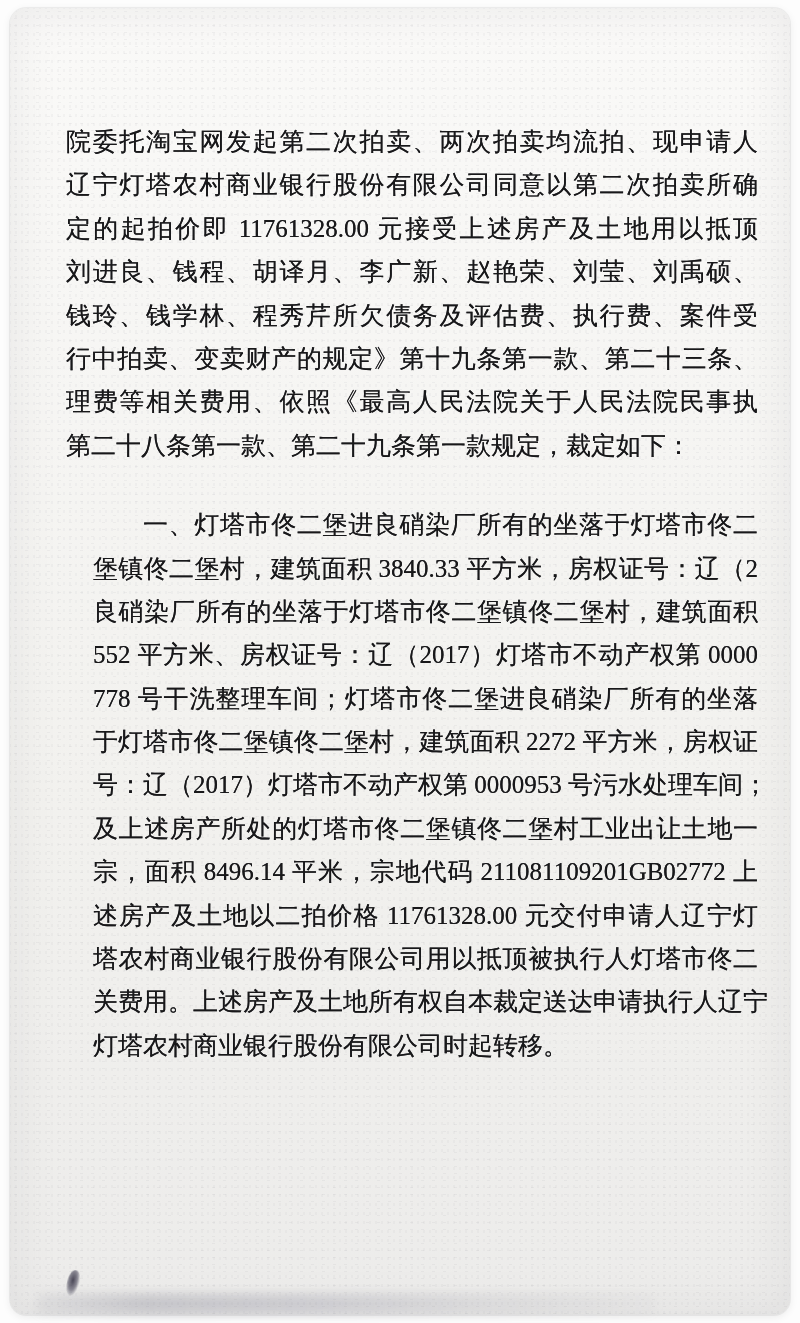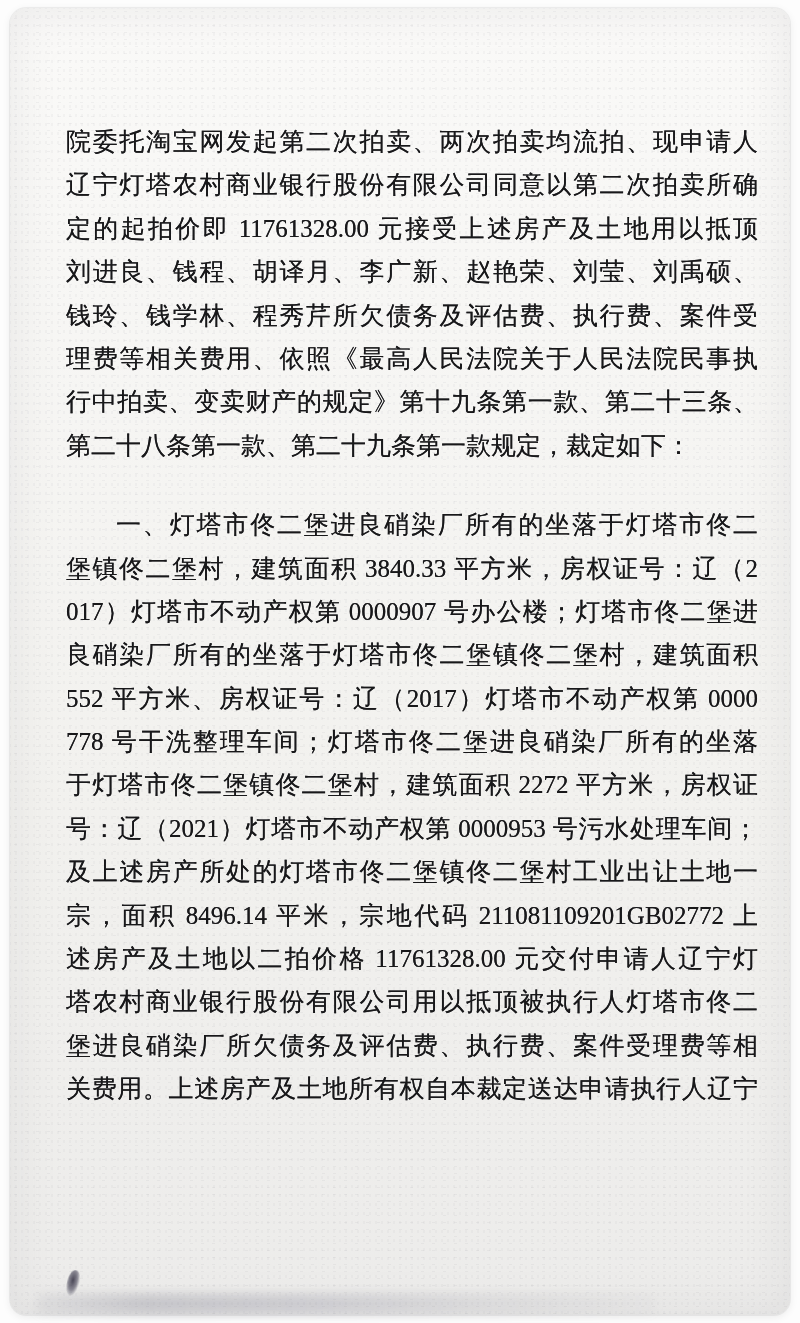--- a/index.html
+++ b/index.html
@@ -34,21 +34,21 @@
   .text-column {
     position: absolute;
     left: 56px; top: 112px;
     width: 692px;
     color: #1d1d1f;
     font-size: 25px;
     filter: blur(0.25px) contrast(1.05);
     text-shadow: 0 0 0.6px rgba(30,30,35,0.85);
   }
   .para { display: block; }
-  .para-2 { margin-top: 36px; }
+  .para-2 { margin-top: 36px; margin-left: 27px; }
   .line {
     height: 43.4px;
     line-height: 43.4px;
     white-space: nowrap;
     text-align: justify;
     text-align-last: justify;
     overflow: visible;
   }
   .line.last {
     text-align: left;
@@ -85,40 +85,39 @@
   <div class="paper">
 
     <div class="text-column">
 
       <div class="para para-1">
         <div class="line">院委托淘宝网发起第二次拍卖、两次拍卖均流拍、现申请人</div>
         <div class="line">辽宁灯塔农村商业银行股份有限公司同意以第二次拍卖所确</div>
         <div class="line">定的起拍价即 11761328.00 元接受上述房产及土地用以抵顶</div>
         <div class="line">刘进良、钱程、胡译月、李广新、赵艳荣、刘莹、刘禹硕、</div>
         <div class="line">钱玲、钱学林、程秀芹所欠债务及评估费、执行费、案件受</div>
+        <div class="line">行中拍卖、变卖财产的规定》第十九条第一款、第二十三条、</div>
         <div class="line">理费等相关费用、依照《最高人民法院关于人民法院民事执</div>
-        <div class="line">行中拍卖、变卖财产的规定》第十九条第一款、第二十三条、</div>
         <div class="line last">第二十八条第一款、第二十九条第一款规定，裁定如下：</div>
       </div>
 
       <div class="para para-2">
         <div class="line indent">一、灯塔市佟二堡进良硝染厂所有的坐落于灯塔市佟二</div>
         <div class="line">堡镇佟二堡村，建筑面积 3840.33 平方米，房权证号：辽（2</div>
-        <div class="line">017）灯塔市不动产权第 0000907 号办公楼；灯塔市佟二堡进</div>
         <div class="line">良硝染厂所有的坐落于灯塔市佟二堡镇佟二堡村，建筑面积</div>
         <div class="line">552 平方米、房权证号：辽（2017）灯塔市不动产权第 0000</div>
         <div class="line">778 号干洗整理车间；灯塔市佟二堡进良硝染厂所有的坐落</div>
         <div class="line">于灯塔市佟二堡镇佟二堡村，建筑面积 2272 平方米，房权证</div>
-        <div class="line">号：辽（2021）灯塔市不动产权第 0000953 号污水处理车间；</div>
+        <div class="line">号：辽（2017）灯塔市不动产权第 0000953 号污水处理车间；</div>
         <div class="line">及上述房产所处的灯塔市佟二堡镇佟二堡村工业出让土地一</div>
         <div class="line">宗，面积 8496.14 平米，宗地代码 211081109201GB02772 上</div>
         <div class="line">述房产及土地以二拍价格 11761328.00 元交付申请人辽宁灯</div>
         <div class="line">塔农村商业银行股份有限公司用以抵顶被执行人灯塔市佟二</div>
-        <div class="line">堡进良硝染厂所欠债务及评估费、执行费、案件受理费等相</div>
         <div class="line">关费用。上述房产及土地所有权自本裁定送达申请执行人辽宁</div>
+        <div class="line last">灯塔农村商业银行股份有限公司时起转移。</div>
       </div>
 
     </div>
 
     <div class="ink-smudge"></div>
     <div class="scan-band"></div>
 
   </div>
 </div>
 

